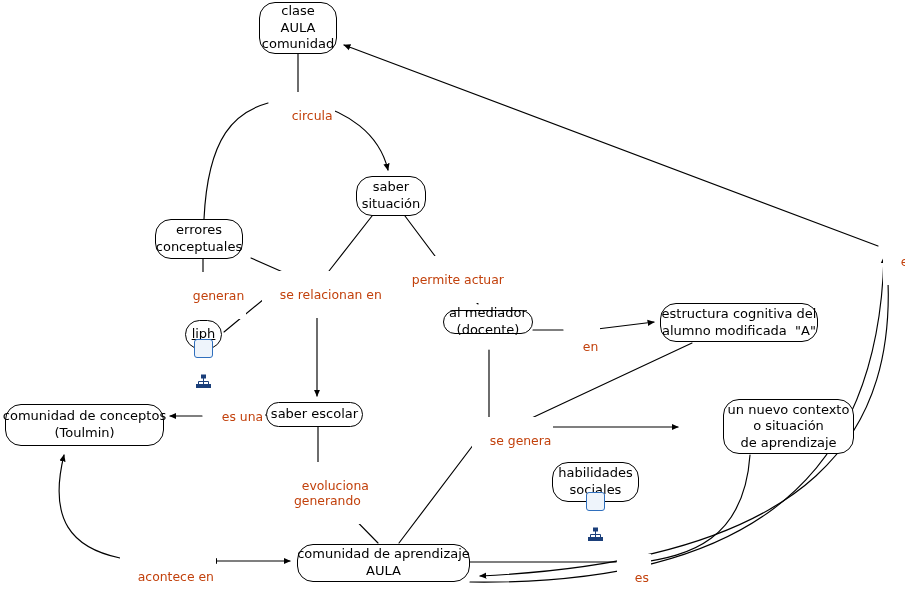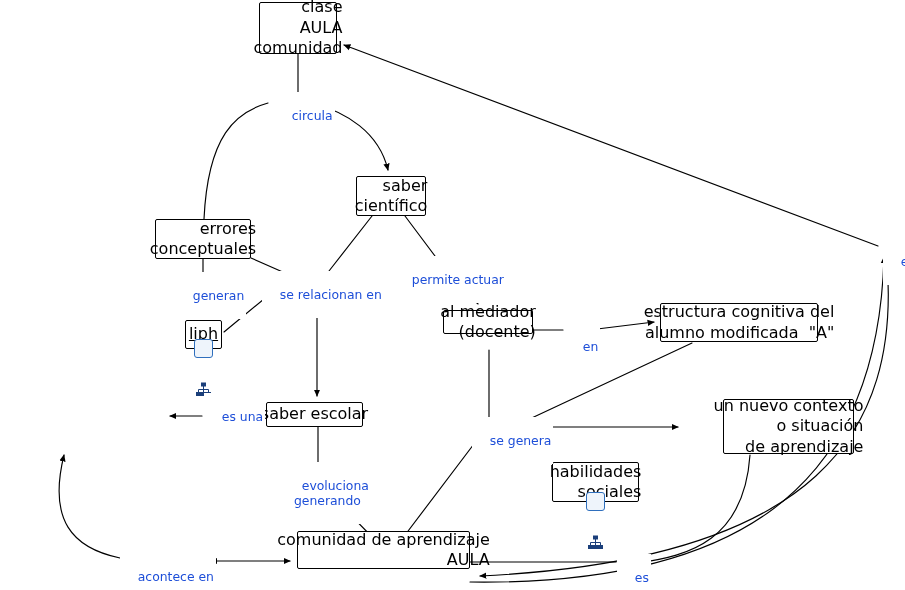--- a/index.html
+++ b/index.html
@@ -21,38 +21,38 @@
     left: 0;
     top: 0;
     width: 905px;
     height: 590px;
     pointer-events: none;
   }
   .node {
     position: absolute;
     box-sizing: border-box;
     border: 1px solid #000000;
-    border-radius: 2px;
+    border-radius: 16px;
     background: #ffffff;
     display: flex;
     align-items: center;
     justify-content: center;
-    text-align: right;
-    font-size: 16px;
+    text-align: center;
+    font-size: 13px;
     line-height: 1.28;
     color: #000000;
     white-space: pre;
     z-index: 2;
   }
   .link-label {
     position: absolute;
     background: #ffffff;
     font-size: 12.4px;
     line-height: 1.25;
-    color: #1d4ed8;
+    color: #c2410c;
     text-align: center;
     white-space: pre;
     z-index: 3;
     padding: 0 2px;
   }
   .node-icon {
     position: absolute;
     width: 19px;
     height: 19px;
     left: 50%;
@@ -146,24 +146,24 @@
   </svg>
 
   <div class="node" style="left:259px; top:2px; width:78px; height:52px;">
     <span>clase
 AULA
 comunidad</span>
   </div>
 
   <div class="node" style="left:356px; top:176px; width:70px; height:40px;">
     <span>saber
-científico</span>
-  </div>
-
-  <div class="node" style="left:155px; top:219px; width:96px; height:40px;">
+situación</span>
+  </div>
+
+  <div class="node" style="left:155px; top:219px; width:88px; height:40px;">
     <span>errores
 conceptuales</span>
   </div>
 
   <div class="node" style="left:185px; top:320px; width:37px; height:29px;text-decoration:underline;">
     <span>liph</span>
     <span class="node-icon">
       <svg width="17" height="17" viewBox="0 0 17 17" aria-hidden="true">
         <g stroke="#1b3f7a" stroke-width="1" fill="#1b3f7a">
           <rect x="6.5" y="2" width="4" height="3"></rect>
@@ -179,20 +179,24 @@
   <div class="node" style="left:443px; top:310px; width:90px; height:24px;">
     <span>al mediador
 (docente)</span>
   </div>
 
   <div class="node" style="left:660px; top:303px; width:158px; height:39px;">
     <span>estructura cognitiva del
 alumno modificada  "A"</span>
   </div>
 
+  <div class="node" style="left:5px; top:404px; width:159px; height:42px;">
+    <span>comunidad de conceptos
+(Toulmin)</span>
+  </div>
 
   <div class="node" style="left:266px; top:402px; width:97px; height:25px;">
     <span>saber escolar</span>
   </div>
 
   <div class="node" style="left:684px; top:399px; width:131px; height:55px;margin-left:39px;">
     <span>un nuevo contexto
 o situación
 de aprendizaje</span>
   </div>
@@ -206,21 +210,21 @@
           <rect x="6.5" y="2" width="4" height="3"></rect>
           <rect x="1.5" y="11.5" width="4" height="3"></rect>
           <rect x="6.5" y="11.5" width="4" height="3"></rect>
           <rect x="11.5" y="11.5" width="4" height="3"></rect>
           <path d="M 8.5 5 L 8.5 8.5 M 3.5 8.5 L 13.5 8.5 M 3.5 8.5 L 3.5 11.5 M 8.5 8.5 L 8.5 11.5 M 13.5 8.5 L 13.5 11.5" fill="none"></path>
         </g>
       </svg>
     </span>
   </div>
 
-  <div class="node" style="left:297px; top:531px; width:173px; height:38px;">
+  <div class="node" style="left:297px; top:544px; width:173px; height:38px;">
     <span>comunidad de aprendizaje
 AULA</span>
   </div>
 
   <div class="link-label" style="left:274px; top:92px;">
     <span>circula</span>
   </div>
 
   <div class="link-label" style="left:262px; top:271px;">
     <span>se relacionan en</span>

